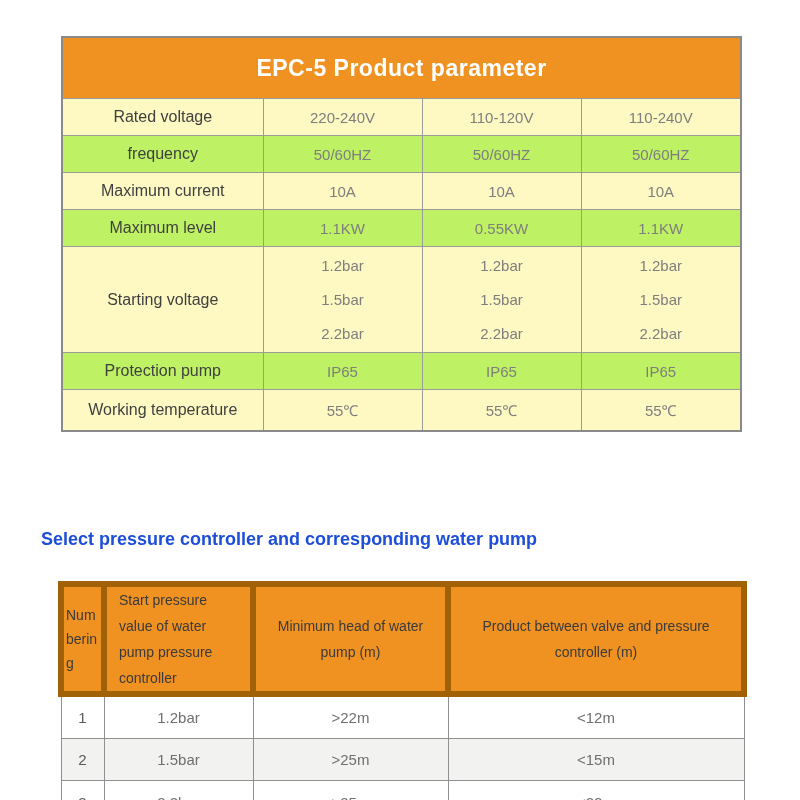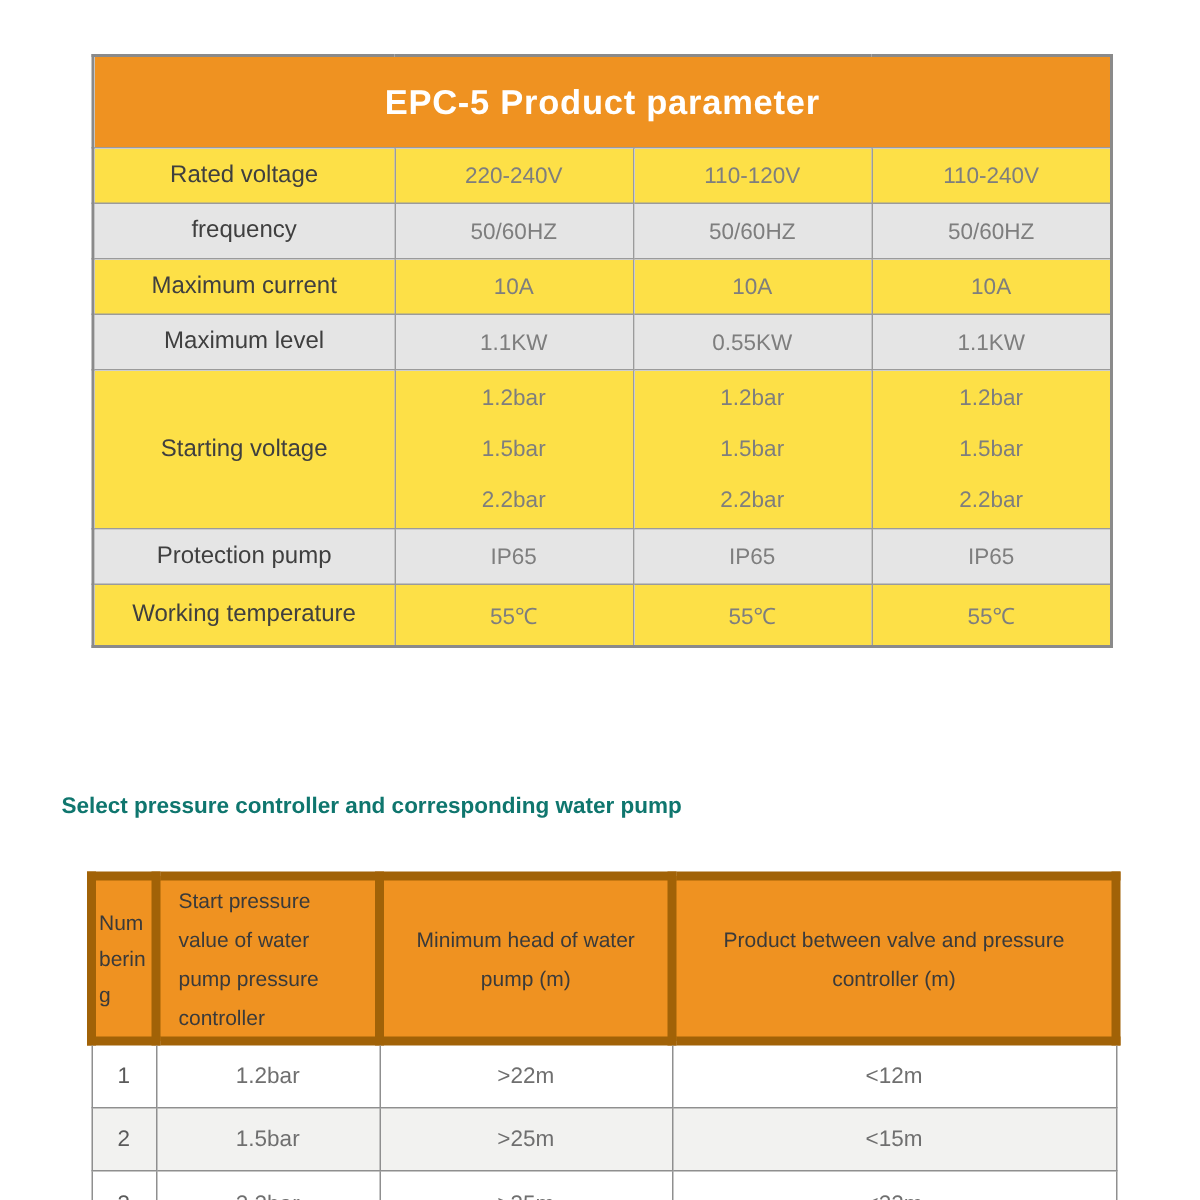--- a/index.html
+++ b/index.html
@@ -34,28 +34,28 @@
     color:#3f3f3f;font-size:16px;
   }
   .t1 .label-sm{
     color:#3f3f3f;font-size:13px;
   }
   .t1 .val{
     color:#7e7e7e;font-size:15px;
   }
   .r{height:37px;}
   .r-tall{height:106px;}
-  tr.shade td{background:#e5e5e5;}
-  tr.plain td{background:#fde047;}
+  tr.shade td{background:#bef264;}
+  tr.plain td{background:#fef9c3;}
   .multiline div{line-height:34px;}
 
   
   .section-heading{
     position:absolute;left:41px;top:516px;width:720px;
-    font-size:15px;font-weight:700;color:#0f766e;
+    font-size:18px;font-weight:700;color:#1d4ed8;
   }
 
   
   .t2{
     position:absolute;left:58px;top:568px;width:683px;
     border:1px solid #8a8a8a;
   }
   .t2 th{
     background:#ef9221;
     color:#3a3a3a;

